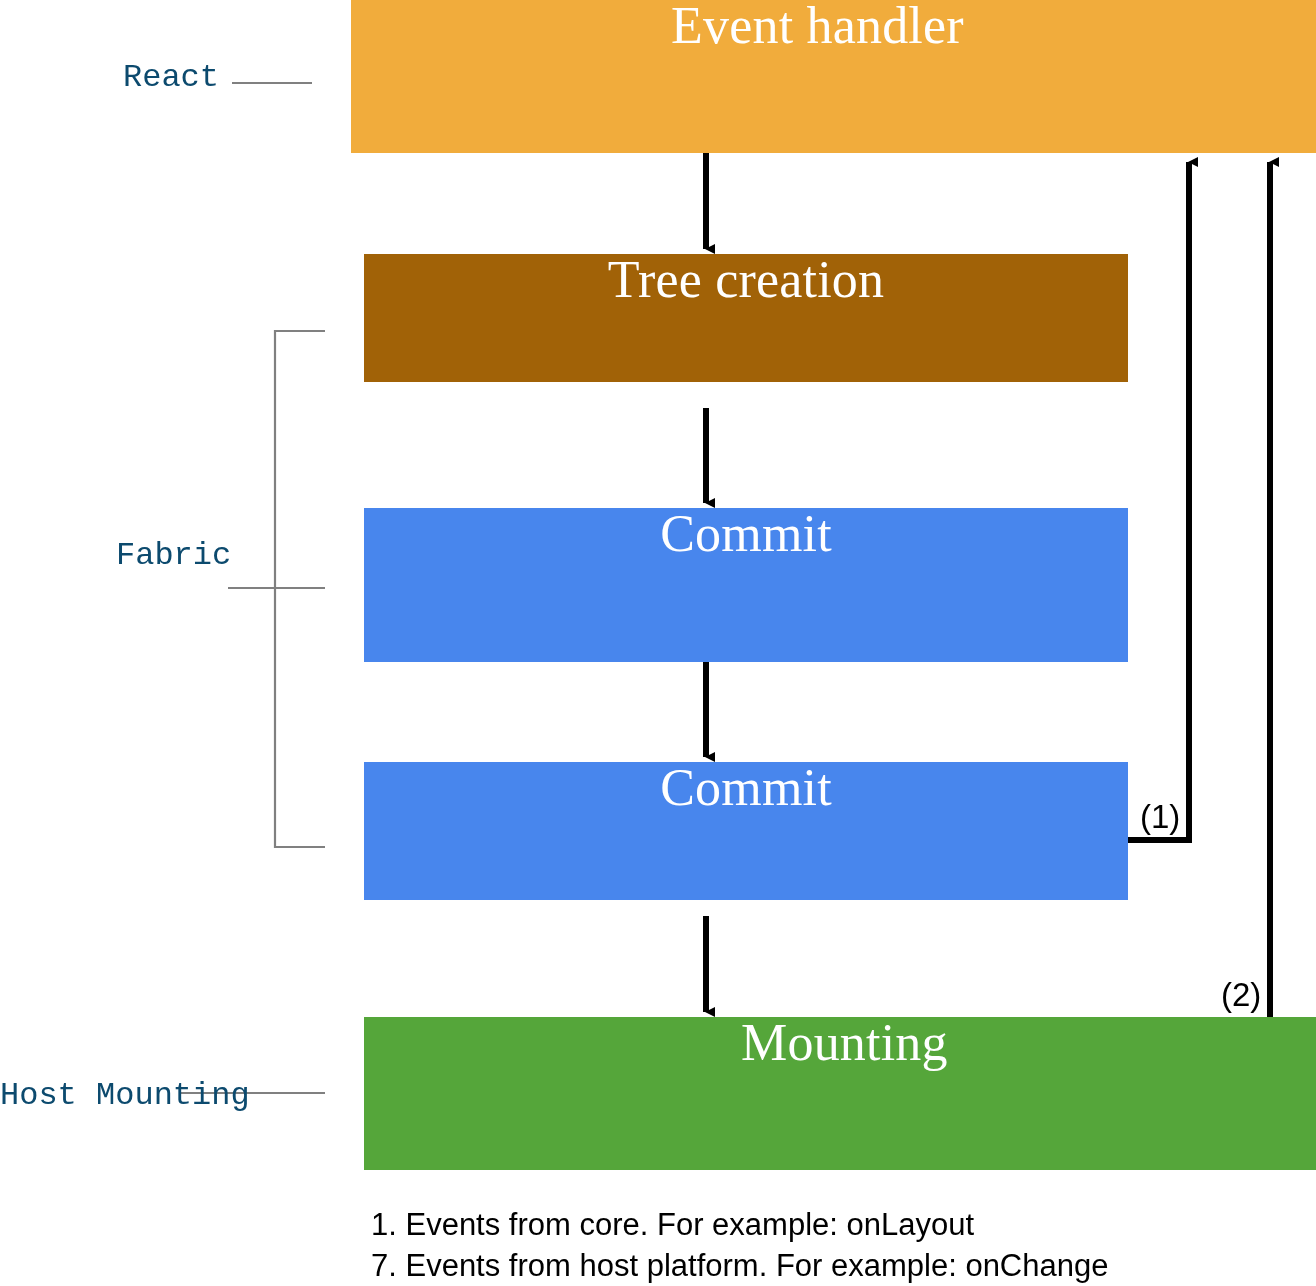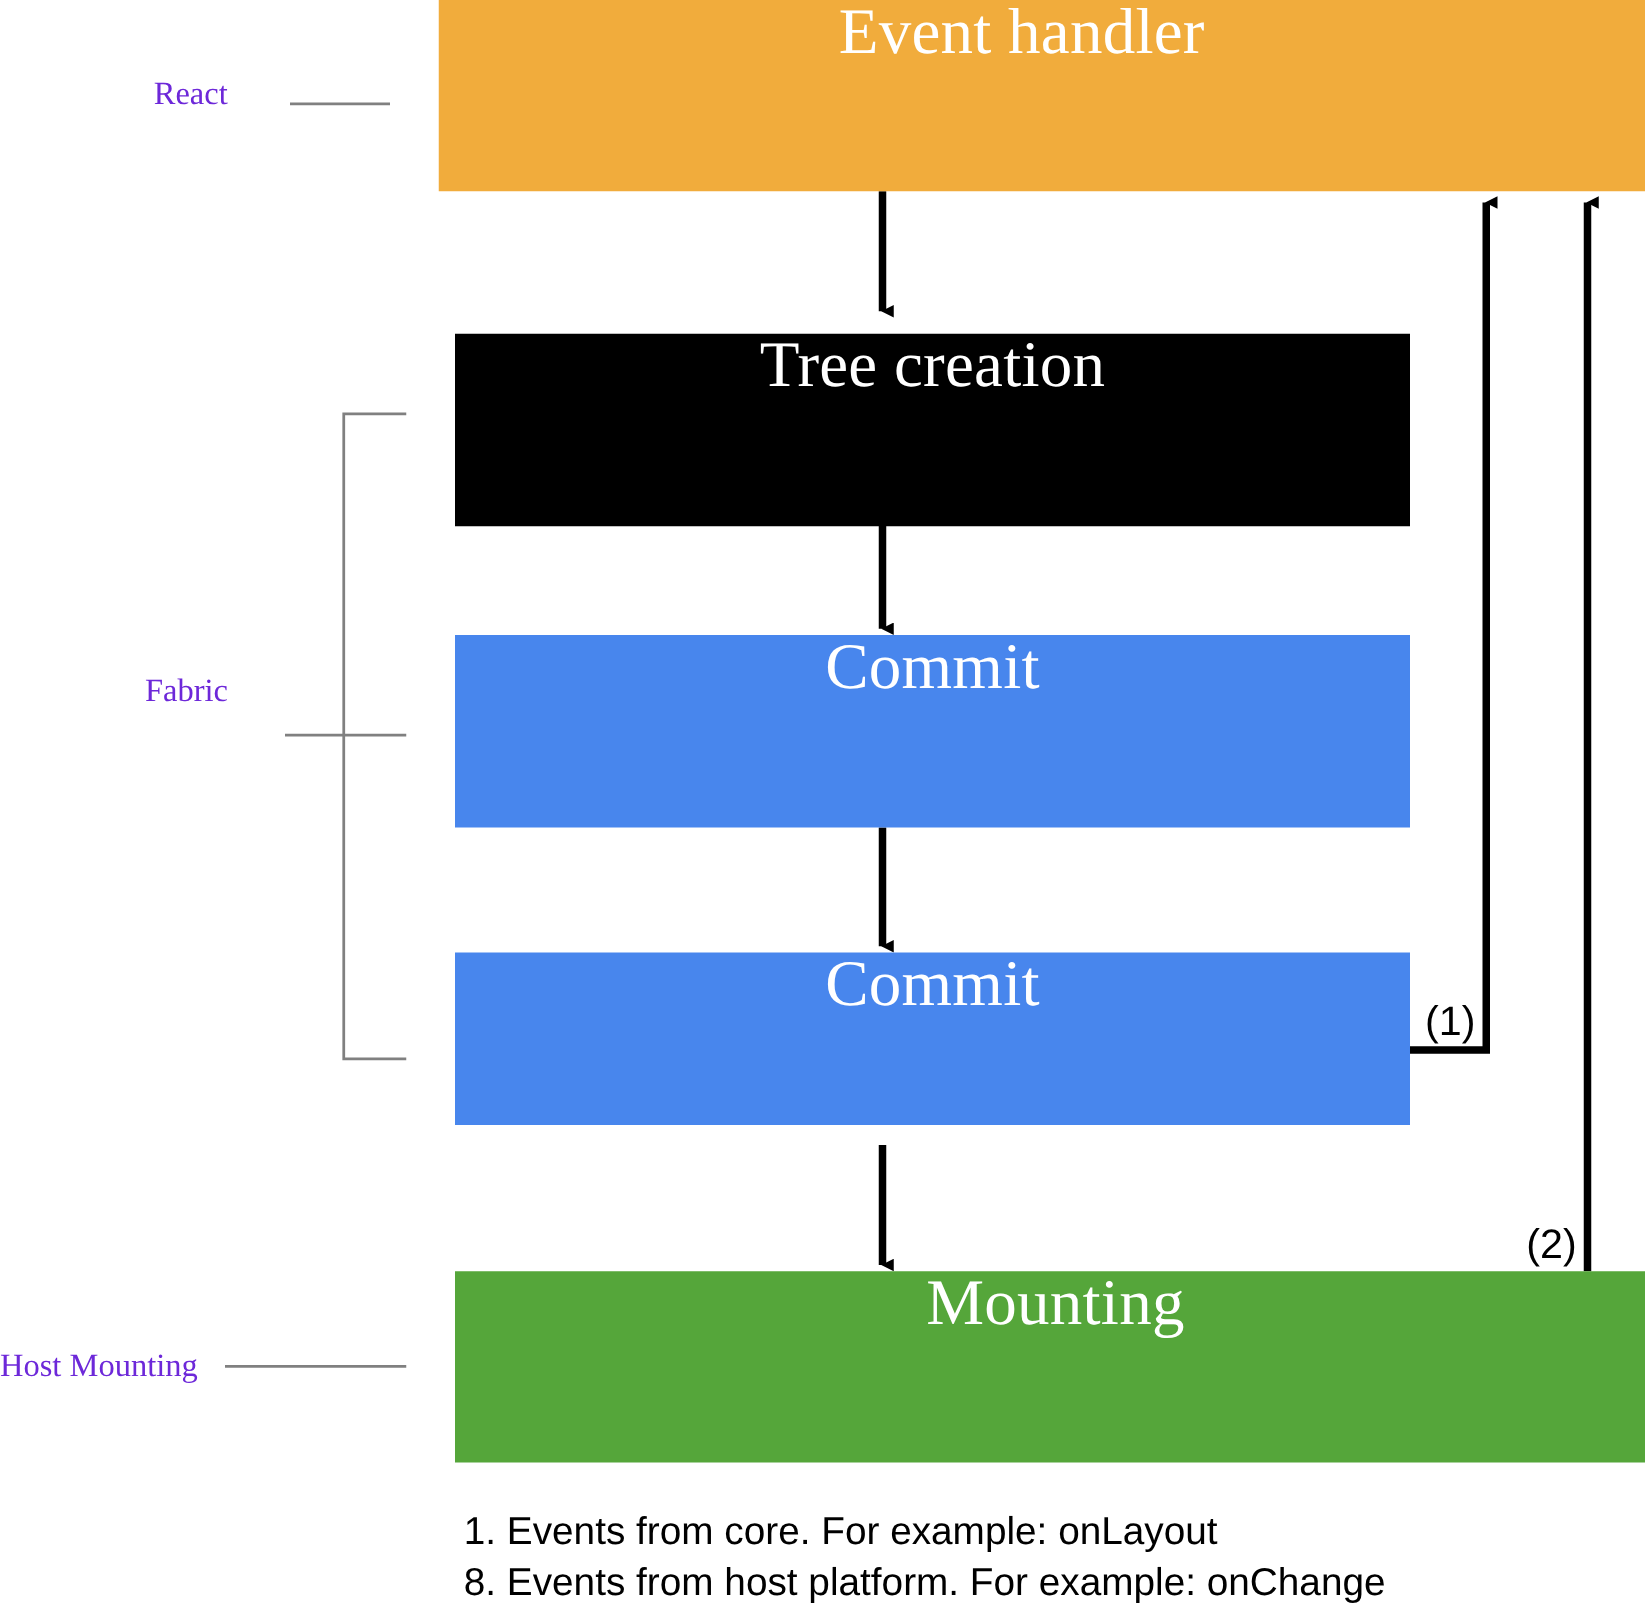--- a/index.html
+++ b/index.html
@@ -47,24 +47,24 @@
     top: 0px;
     width: 1004px;
     height: 153px;
     background: #F1AC3C;
     justify-content: flex-start;
     padding-left: 320px;
   }
   #node-event-handler .node-label { font-size: 52px; }
   #node-tree-creation {
     left: 325px;
-    top: 267px;
+    top: 254px;
     width: 764px;
-    height: 154px;
-    background: #000000;
+    height: 128px;
+    background: #a16207;
   }
   #node-tree-creation .node-label { font-size: 52px; }
   #node-layout {
     left: 325px;
     top: 508px;
     width: 764px;
     height: 154px;
     background: #4886ED;
   }
   #node-layout .node-label { font-size: 52px; }
@@ -82,23 +82,23 @@
     width: 1099px;
     height: 153px;
     background: #55A63A;
     justify-content: flex-start;
     padding-left: 377px;
   }
   #node-mounting .node-label { font-size: 52px; }
 
   .side-label {
     position: absolute;
-    font-family: Liberation Serif, serif;
-    font-size: 26px;
-    color: #6d28d9;
+    font-family: Liberation Mono, monospace;
+    font-size: 32px;
+    color: #0c4a6e;
     white-space: nowrap;
     line-height: 1;
   }
   #label-react   { left: 123px; top: 62px; }
   #label-fabric  { left: 116px; top: 540px; text-align: right; }
   #label-host    { left: 0px;   top: 1080px; }
 
   .step-label {
     position: absolute;
     font-family: "Liberation Sans", sans-serif;
@@ -180,16 +180,16 @@
 
   <div class="side-label" id="label-react">React</div>
   <div class="side-label" id="label-fabric">Fabric</div>
   <div class="side-label" id="label-host">Host Mounting</div>
 
   <div class="step-label" id="label-step-1">(1)</div>
   <div class="step-label" id="label-step-2">(2)</div>
 
   <div id="footnotes">
     <div class="footnote">1. Events from core. For example: onLayout</div>
-    <div class="footnote">8. Events from host platform. For example: onChange</div>
+    <div class="footnote">7. Events from host platform. For example: onChange</div>
   </div>
 
 </div>
 
 </body></html>

